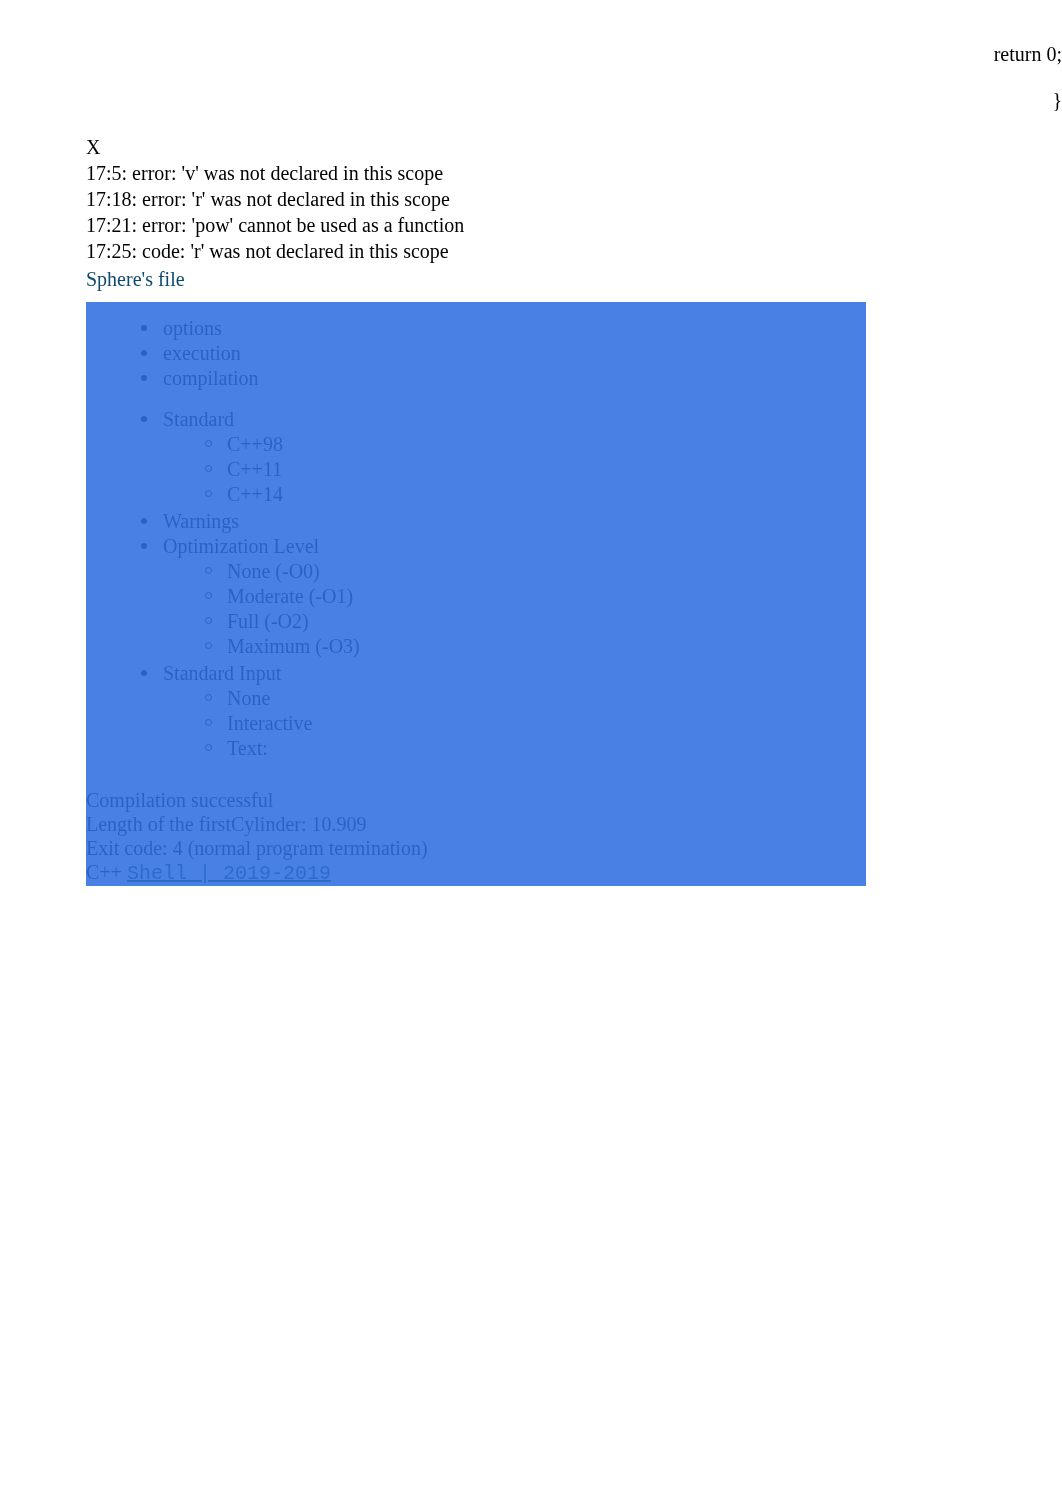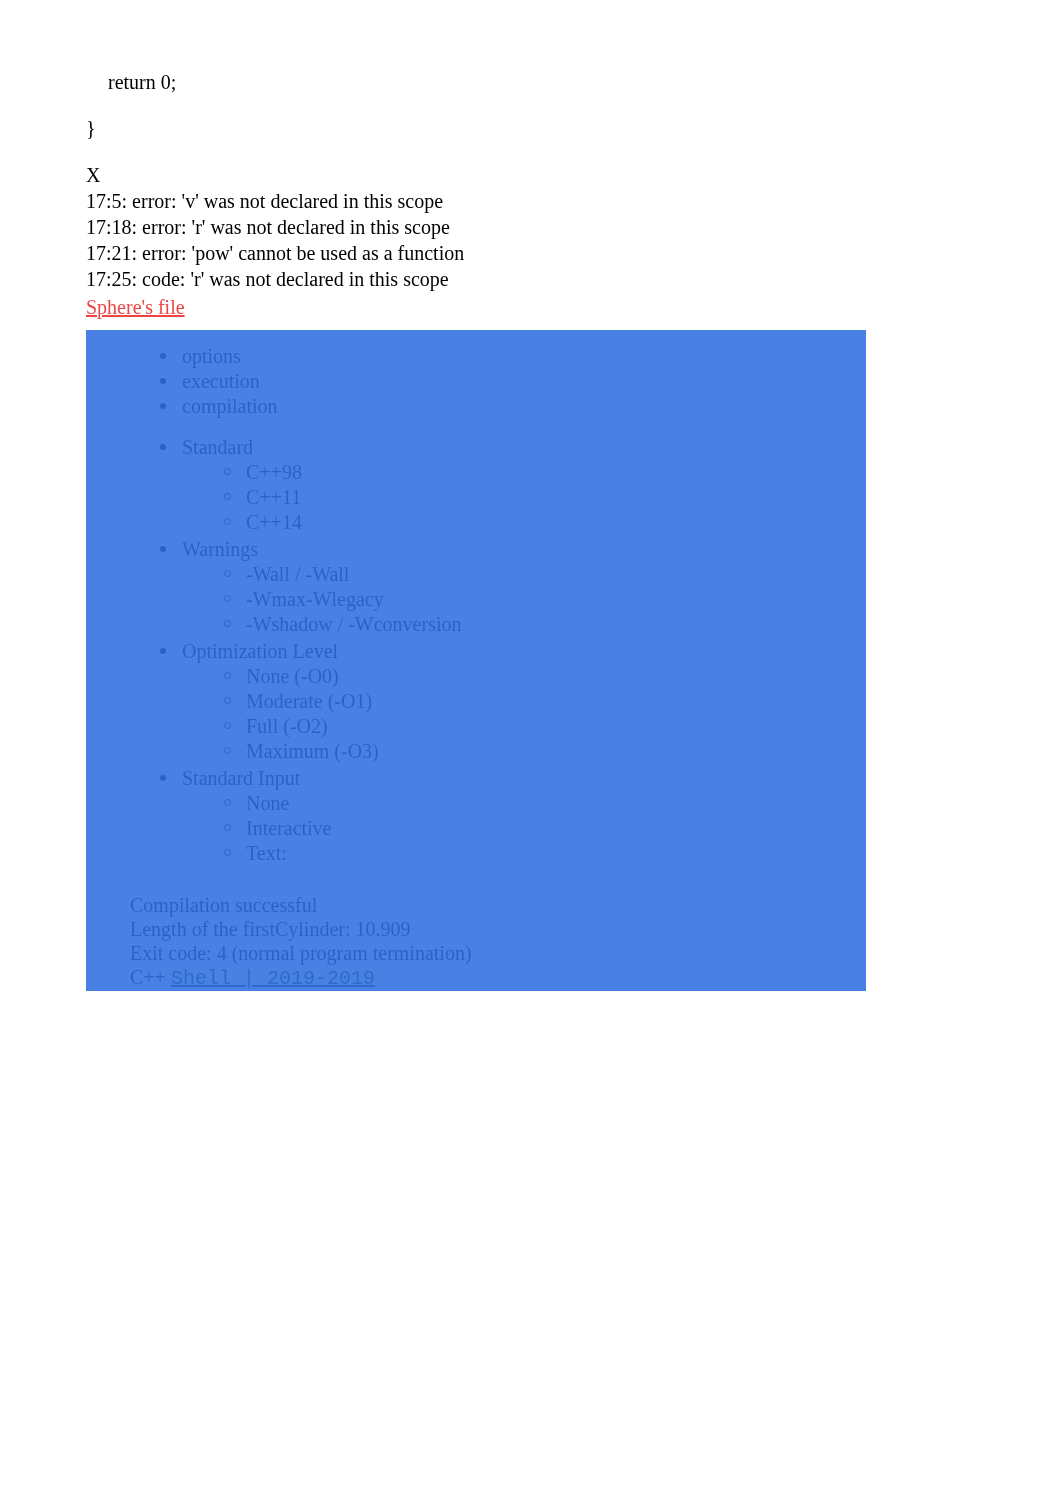--- a/index.html
+++ b/index.html
@@ -8,54 +8,54 @@
     background: #ffffff;
     font-family: "Times New Roman", Times, serif;
     font-size: 20px;
     color: #000000;
     width: 1062px;
   }
   .page {
     padding: 0 0 0 0;
   }
   .code-block {
-    margin: 68px 0 20px 86px;
+    margin: 40px 0 20px 86px;
     line-height: 1.4;
+    text-align: right;
   }
   .code-line.indent {
     padding-left: 22px;
   }
   .error-block {
     margin: 10px 0 4px 86px;
     line-height: 1.3;
   }
   .err-x {
     font-size: 20px;
   }
   .err-line {
     font-size: 20px;
   }
   .link-block {
     margin: 2px 0 0 86px;
   }
   a.link {
-    color: #ef4444;
-    text-decoration: underline;
+    color: #0c4a6e;
     cursor: pointer;
   }
 
   
   .menu-wrap {
     margin: 26px 0 0 86px;
     font-size: 20px;
   }
   ul.menu {
     list-style: none;
     margin: 0;
-    padding: 0 0 0 80px;
+    padding: 0 0 0 61px;
   }
   ul.menu > li {
     position: relative;
     padding: 0 0 2px 16px;
     line-height: 1.15;
   }
   ul.menu > li::before {
     content: "";
     position: absolute;
     left: -6px;
@@ -92,21 +92,20 @@
     height: 16px;
   }
 
   
   .footer-block {
     margin: 24px 0 0 86px;
     line-height: 1.2;
   }
   .footer-line {
     font-size: 20px;
-    padding-left: 44px;
   }
   .inline-link {
     color: #14532d;
     text-decoration: underline;
     cursor: pointer;
     font-family: Liberation Mono, monospace;
   }
 
   
   .highlight {
@@ -157,25 +156,20 @@
       <li>
         <span>Standard</span>
         <ul class="submenu">
           <li><span>C++98</span></li>
           <li><span>C++11</span></li>
           <li><span>C++14</span></li>
         </ul>
       </li>
       <li>
         <span>Warnings</span>
-        <ul class="submenu">
-          <li><span>-Wall / -Wall</span></li>
-          <li><span>-Wmax-Wlegacy</span></li>
-          <li><span>-Wshadow / -Wconversion</span></li>
-        </ul>
       </li>
       <li>
         <span>Optimization Level</span>
         <ul class="submenu">
           <li><span>None (-O0)</span></li>
           <li><span>Moderate (-O1)</span></li>
           <li><span>Full (-O2)</span></li>
           <li><span>Maximum (-O3)</span></li>
         </ul>
       </li>

